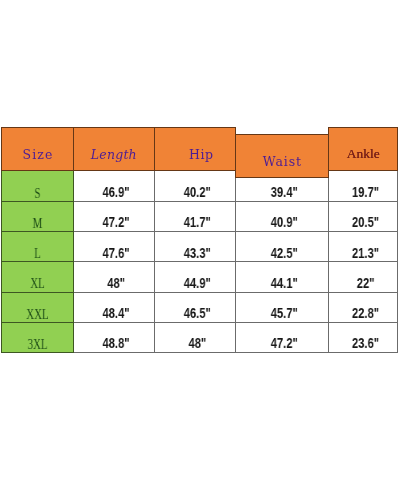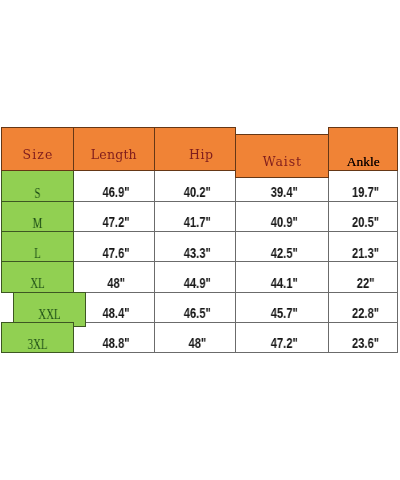--- a/index.html
+++ b/index.html
@@ -15,28 +15,28 @@
   
   .cell{position:absolute;box-sizing:border-box;overflow:hidden;
         border:1px solid rgba(0,0,0,0.58);}
   .cell.val {background:#ffffff;z-index:1;}
   .cell.size{background:#91d052;z-index:2;}
   .cell.hdr {background:#f08336;z-index:3;}
 
   .txt{position:absolute;left:0;width:100%;text-align:center;
        white-space:nowrap;line-height:1;will-change:transform;}
 
-  .hdr .txt{color:#7f1d1d;font-family:"DejaVu Serif",serif;
+  .hdr .txt{color:#4c1d95;font-family:"DejaVu Serif",serif;
             font-size:12.5px;font-weight:400;top:21.1px;}
   .hdr.c-size  .txt{letter-spacing:1.1px;text-indent:1.1px;}
   .hdr.c-length .txt{letter-spacing:0.2px;text-indent:0.2px;}
   .hdr.c-hip   .txt{letter-spacing:0.6px;text-indent:0.6px;margin-left:6px;}
   .hdr.c-waist .txt{letter-spacing:0.9px;text-indent:0.9px;}
-  .hdr.c-ankle .txt{font-family:"Liberation Serif",serif;font-size:13.5px;top:27px;
-                    color:#000000;text-shadow:0 0 0.4px #5e2107;}
+  .hdr.c-ankle .txt{font-family:"Liberation Serif",serif;font-size:13.5px;top:19.0px;
+                    color:#7f1d1d;text-shadow:0 0 0.4px #5e2107;}
 
   .size .txt{color:#1d4d16;font-family:"Liberation Serif",serif;
              font-size:14px;font-weight:400;top:15.2px;
              transform:scaleX(0.78);}
 
   .val .txt{color:#171717;font-family:"Liberation Sans",sans-serif;
             font-size:14px;font-weight:700;top:13.6px;
             transform:scaleX(0.80) translateX(2.9px);}
 
   
@@ -47,21 +47,21 @@
 </style>
 </head>
 <body>
 
 <div id="size-chart">
   <div class="grid">
 
     <div class="cell hdr c-size" style="left: 0px; top: 0px; width: 73px; height: 44.4px;">
       <div class="txt">Size</div>
       </div>
-    <div class="cell hdr c-length" style="left: 72px; top: 0px; width: 81.5px; height: 44.4px;">
+    <div class="cell hdr c-length" style="left: 72px; top: 0px; width: 81.5px; height: 44.4px; font-style: italic;">
       <div class="txt">Length</div>
       </div>
     <div class="cell hdr c-hip" style="left: 152.5px; top: 0px; width: 82px; height: 44.4px;">
       <div class="txt">Hip</div>
       </div>
     <div class="cell hdr c-waist" style="left: 233.5px; top: 0px; width: 94px; height: 44.4px; margin-top: 7px;">
       <div class="txt">Waist</div>
       </div>
     <div class="cell hdr c-ankle" style="left: 326.5px; top: 0px; width: 70.5px; height: 44.4px;">
       <div class="txt">Ankle</div>
@@ -124,21 +124,21 @@
     <div class="cell val" style="left: 152.5px; top: 134.3px; width: 82px; height: 31.3px;">
       <div class="txt">44.9"</div>
       </div>
     <div class="cell val" style="left: 233.5px; top: 134.3px; width: 94px; height: 31.3px;">
       <div class="txt">44.1"</div>
       </div>
     <div class="cell val" style="left: 326.5px; top: 134.3px; width: 70.5px; height: 31.3px;">
       <div class="txt">22"</div>
       </div>
 
-    <div class="cell size" style="left: 12px; top: 164.6px; width: 73px; height: 35px;">
+    <div class="cell size" style="left: 0px; top: 164.6px; width: 73px; height: 35px;">
       <div class="txt">XXL</div>
       </div>
     <div class="cell val" style="left: 72px; top: 164.6px; width: 81.5px; height: 31.3px;">
       <div class="txt">48.4"</div>
       </div>
     <div class="cell val" style="left: 152.5px; top: 164.6px; width: 82px; height: 31.3px;">
       <div class="txt">46.5"</div>
       </div>
     <div class="cell val" style="left: 233.5px; top: 164.6px; width: 94px; height: 31.3px;">
       <div class="txt">45.7"</div>

